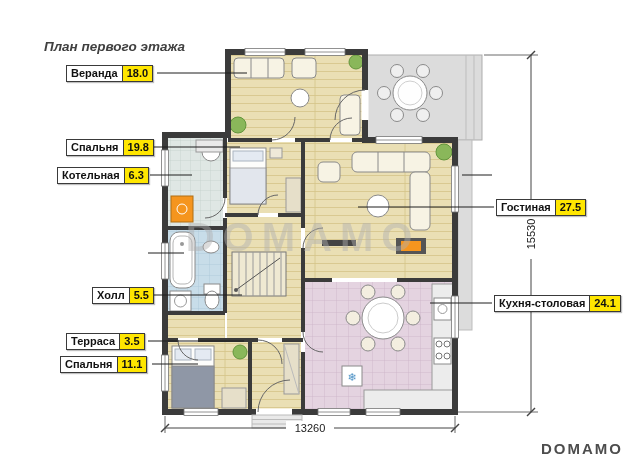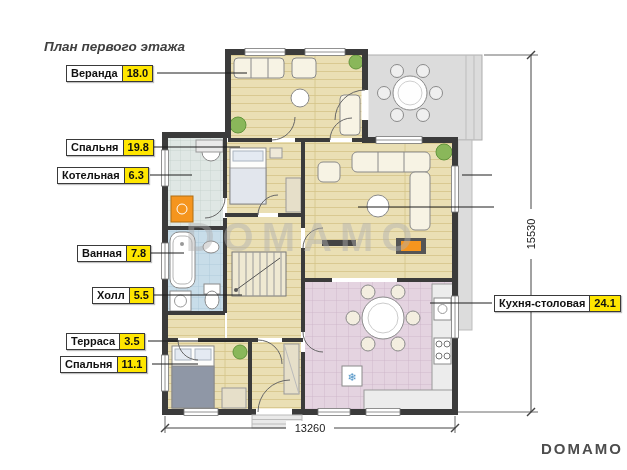--- a/index.html
+++ b/index.html
@@ -282,35 +282,35 @@
       <span class="ra">18.0</span>
   </div>
   <div class="room-label" style="left:66px;top:139px">
     <span class="rn">Спальня</span>
       <span class="ra">19.8</span>
   </div>
   <div class="room-label" style="left:57px;top:167px">
     <span class="rn">Котельная</span>
       <span class="ra">6.3</span>
   </div>
-  <div class="room-label" style="left:77px;top:245px">
-    <span class="rn">Ванная</span>
-      <span class="ra">7.8</span>
-  </div>
   <div class="room-label" style="left:92px;top:287px">
     <span class="rn">Холл</span>
       <span class="ra">5.5</span>
   </div>
   <div class="room-label" style="left:66px;top:333px">
     <span class="rn">Терраса</span>
       <span class="ra">3.5</span>
   </div>
   <div class="room-label" style="left:60px;top:356px">
     <span class="rn">Спальня</span>
       <span class="ra">11.1</span>
   </div>
+  <div class="room-label" style="left:496px;top:199px">
+    <span class="rn">Гостиная</span>
+      <span class="ra">27.5</span>
+  </div>
   <div class="room-label" style="left:494px;top:295px">
     <span class="rn">Кухня-столовая</span>
       <span class="ra">24.1</span>
   </div>
 
   <div class="brand">DOMAMO</div>
 </div>
 
 </body></html>

